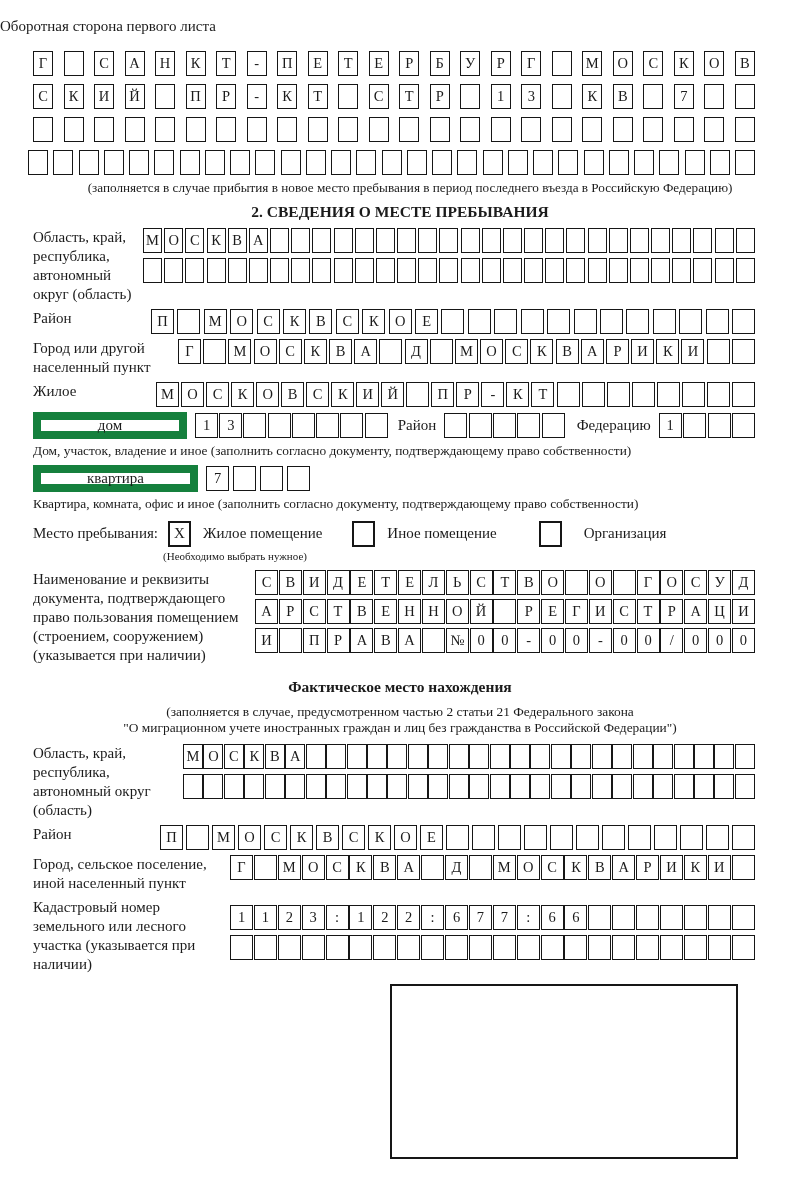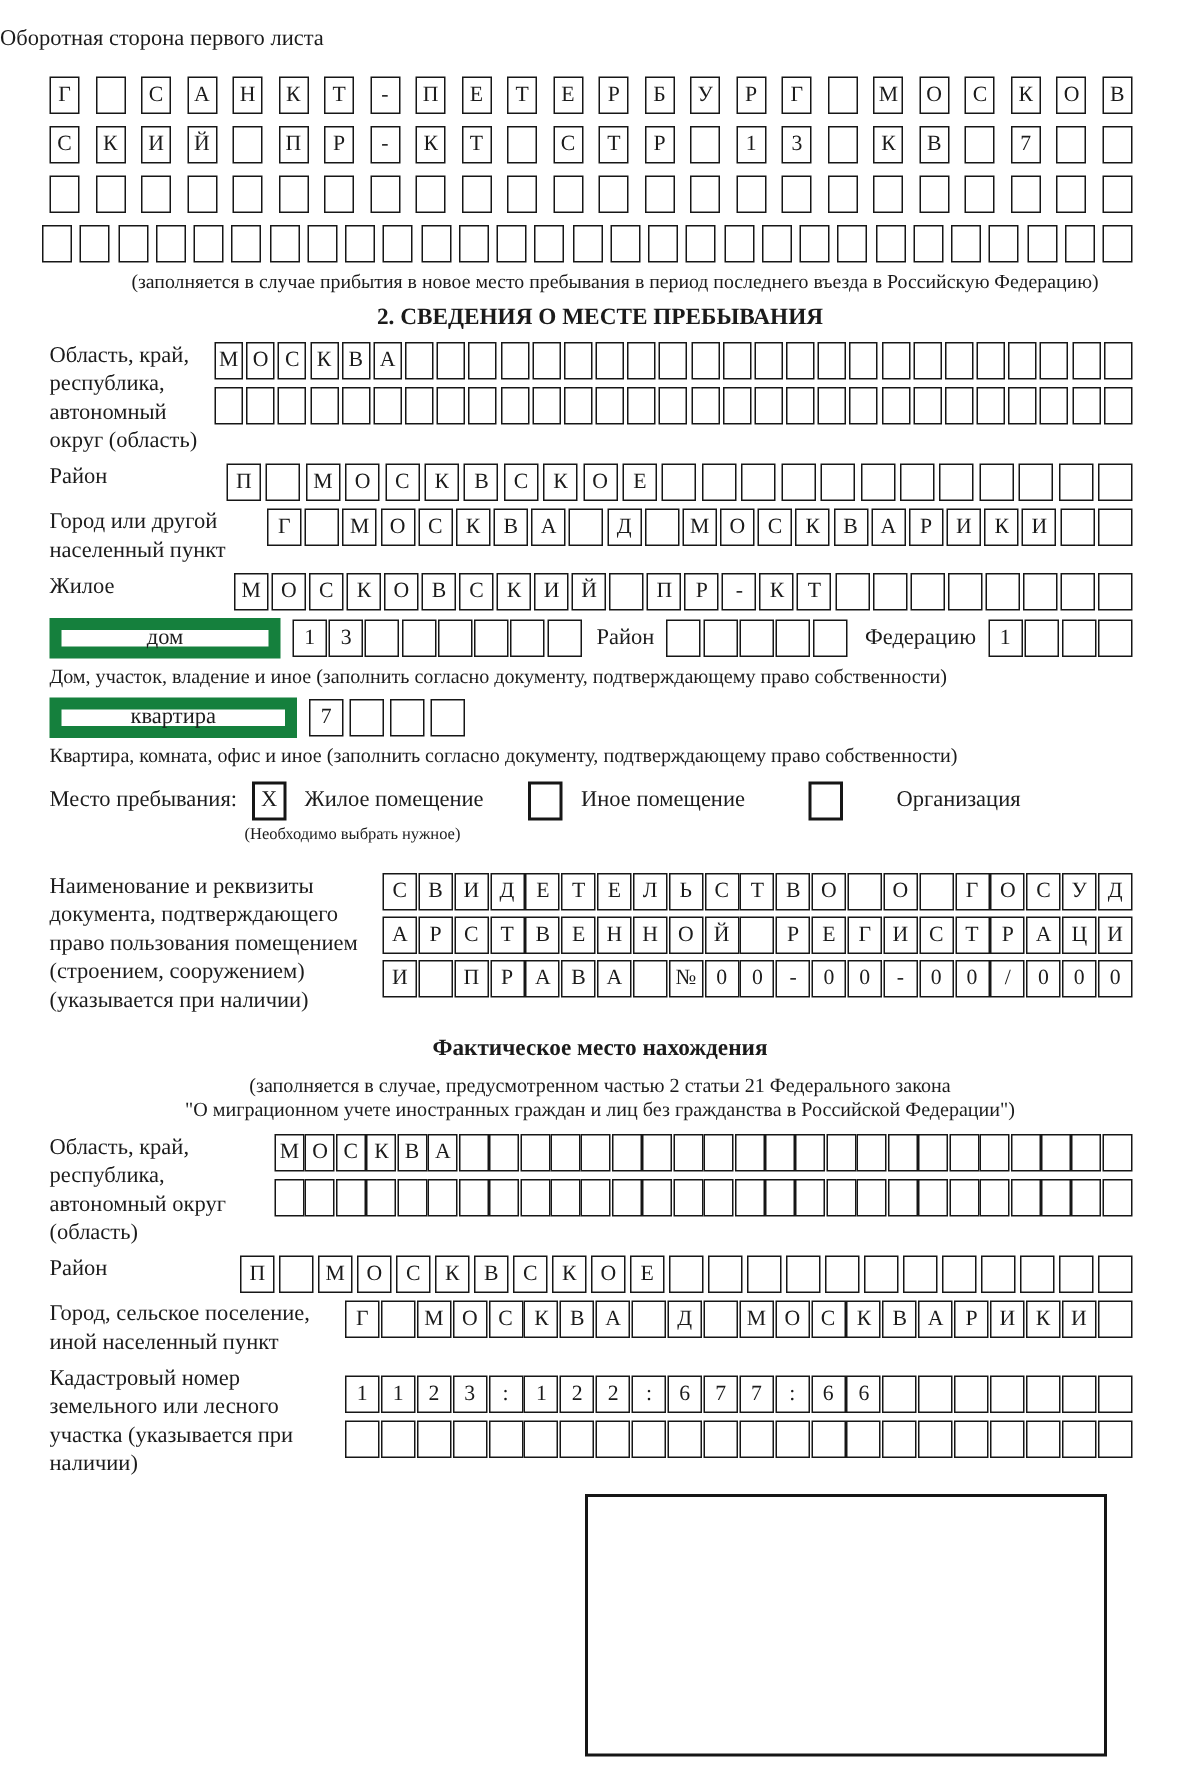--- a/index.html
+++ b/index.html
@@ -48,21 +48,21 @@
   .wide-box { width:165px; height:27px; border:8px solid #15803d;
               display:flex; align-items:center; justify-content:center; font-size:15px; }
   .inline-lbl { font-size:15px; white-space:nowrap; }
   .caption { margin:4px 0 0 33px; font-size:13.4px; }
 
   .stay-line { display:flex; align-items:center; margin:8px 45px 0 33px; height:27px; }
   .checkbox { width:23px; height:26px; border:2px solid #161616;
               display:flex; align-items:center; justify-content:center; font-size:15px; flex:none; }
   .stay-note { font-size:11px; margin:3px 0 0 0; width:470px; text-align:center; }
 
-  .doc-block { margin-top:20px; }
+  .doc-block { margin-top:8px; }
   .doc-block .boxrow { margin-bottom:4px; }
 
   .fact-title { text-align:center; font-weight:bold; font-size:15.5px; margin-top:13px; }
   .fact-note { text-align:center; font-size:13.4px; }
   .fact-note.first { margin-top:8px; }
 
   .pt7 { padding-top:7px; }
 
   .stamp-box { margin:10px 0 0 390px; width:348px; height:175px; border:2px solid #161616; }
 </style>
@@ -387,21 +387,21 @@
   </div>
   <div class="caption">Квартира, комната, офис и иное (заполнить согласно документу, подтверждающему право собственности)</div>
 
   <div class="stay-line">
     <div class="inline-lbl">Место пребывания:</div>
     <div class="checkbox" style="margin-left:10px;">X</div>
     <div class="inline-lbl" style="margin-left:12px;">Жилое помещение</div>
     <div class="checkbox" style="margin-left:30px;"></div>
     <div class="inline-lbl" style="margin-left:12px;">Иное помещение</div>
     <div class="checkbox" style="margin-left:42px;"></div>
-    <div class="inline-lbl" style="margin-left:36px;">Организация</div>
+    <div class="inline-lbl" style="margin-left:22px;">Организация</div>
   </div>
   <div class="stay-note">(Необходимо выбрать нужное)</div>
 
   <div class="frow flexrow doc-block">
     <div class="lbl w222">Наименование и реквизиты документа, подтверждающего право пользования помещением (строением, сооружением) (указывается при наличии)</div>
     <div class="col">
       <div class="boxrow cells-lg mb5">
           <div class="cell">С</div>
           <div class="cell">В</div>
           <div class="cell">И</div>

